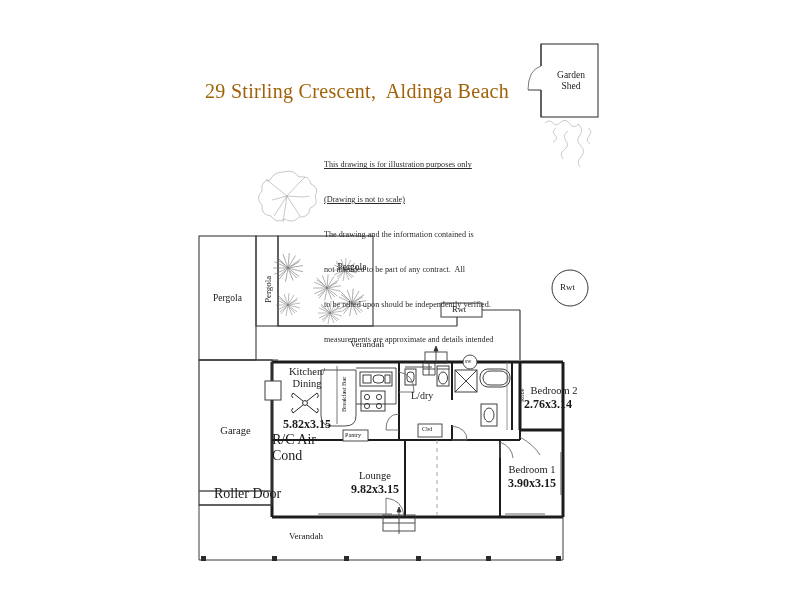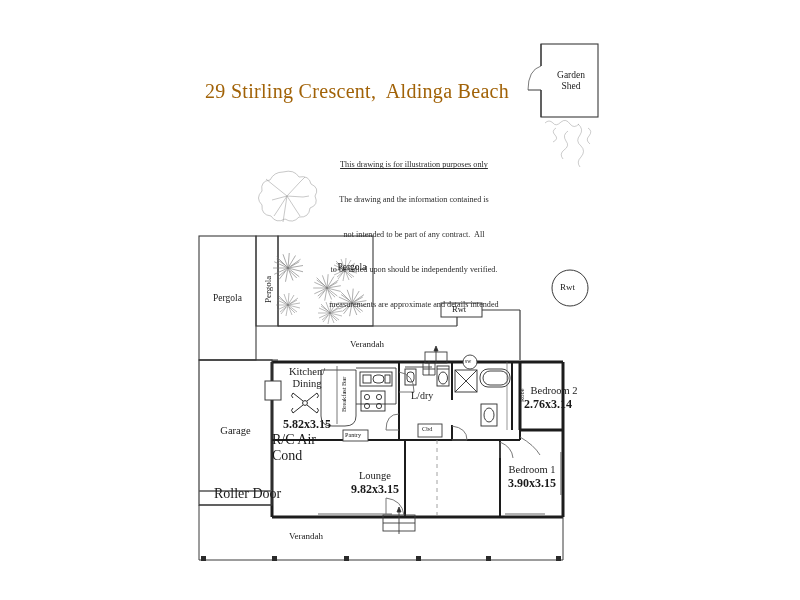--- a/index.html
+++ b/index.html
@@ -37,21 +37,20 @@
   }
   .title-text {
     font-size: 20px;
     letter-spacing: 0.3px;
     color: #a16207;
   }
   .disclaimer {
     font-size: 8.2px;
     line-height: 1.42;
     color: #2b2b2b;
-    text-align: center;
   }
   .disclaimer .u {
     text-decoration: underline;
   }
   .room-name {
     font-size: 10.5px;
     font-weight: normal;
     text-align: center;
   }
   .room-dim {
@@ -347,20 +346,21 @@
       <line x1="436" y1="349" x2="436" y2="363"></line>
       <path d="M 434 351 L 436 346 L 438 351 Z" fill="#2a2a2a"></path>
     </g>
 
   </svg>
 
   <div class="lbl title-text" style="left:205px; top:80px; width:300px;">29 Stirling Crescent,  Aldinga Beach</div>
 
   <div class="lbl disclaimer" style="left:324px; top:136px; width:180px;">
     <div class="u">This drawing is for illustration purposes only</div>
+    <div class="u">(Drawing is not to scale)</div>
     <div>The drawing and the information contained is</div>
     <div>not intended to be part of any contract.  All</div>
     <div>to be relied upon should be independently verified.</div>
     <div>measurements are approximate and details intended</div>
   </div>
 
   <div class="lbl room-name" style="left:548px; top:70px; width:46px; font-size:9.5px;">Garden
 Shed</div>
 
   <div class="lbl" style="left:452px; top:305px; font-size:8.5px;">Rwt</div>

